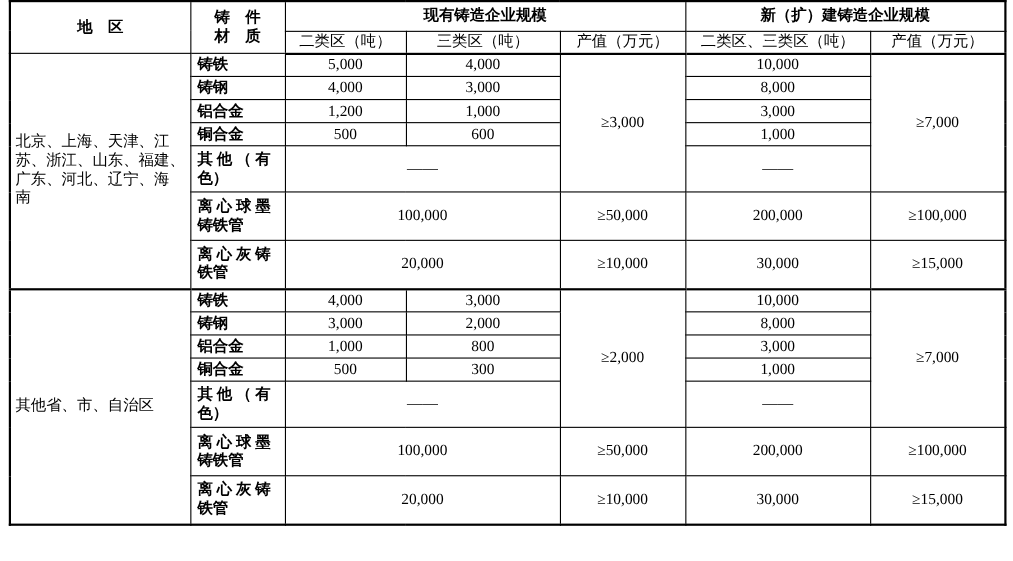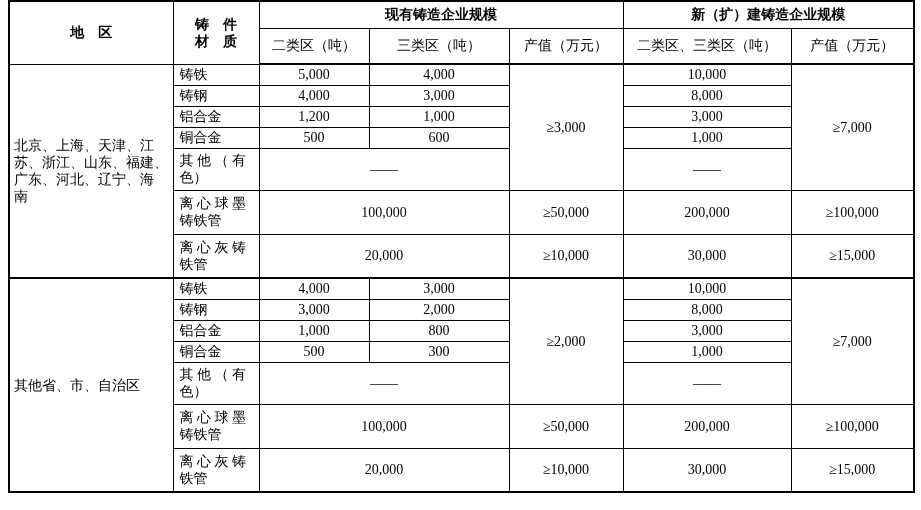--- a/index.html
+++ b/index.html
@@ -40,33 +40,34 @@
   td {
     text-align: center;
     vertical-align: middle;
     padding: 1px 3px;
     white-space: pre-line;
     overflow: hidden;
   }
   td.mat {
     text-align: left;
     padding-left: 6px;
+    font-weight: bold;
   }
   td.region {
     text-align: left;
     padding: 0 4px;
     border-right-width: 2px;
   }
   td.hdr-region, td.hdr-mat { border-bottom-width: 2px; }
   td.hdr-region { border-right-width: 2px; }
   tr.h2 > td { border-bottom-width: 2px; }
   td.thL { border-left-width: 2px; }
   tr.btop > td { border-top: 2px solid #000000; }
   tr.h1 { height: 27px; font-weight: bold; }
-  tr.h2 { height: 36px; }
+  tr.h2 { height: 20px; }
   tr.single { height: 21px; }
   tr.double { height: 42px; }
   tr.pipe { height: 44px; padding-left: 44px; }
 </style>
 </head>
 <body>
 
 <div class="page">
 
 

